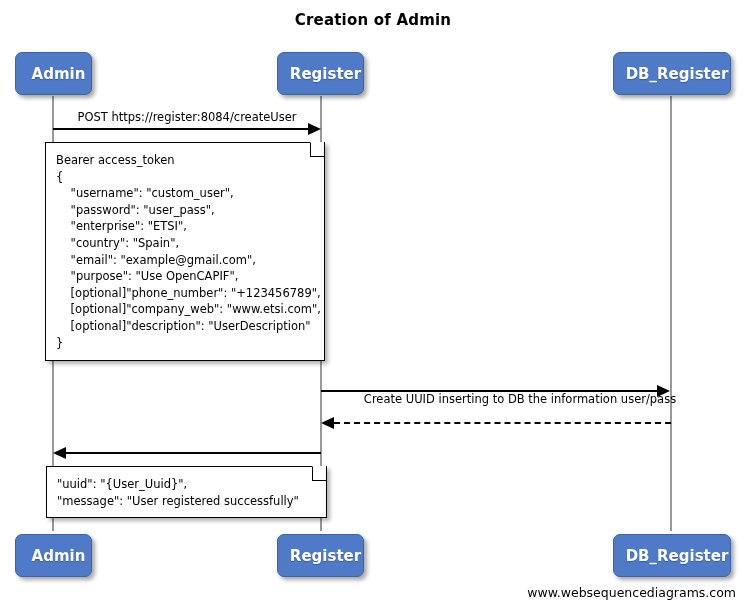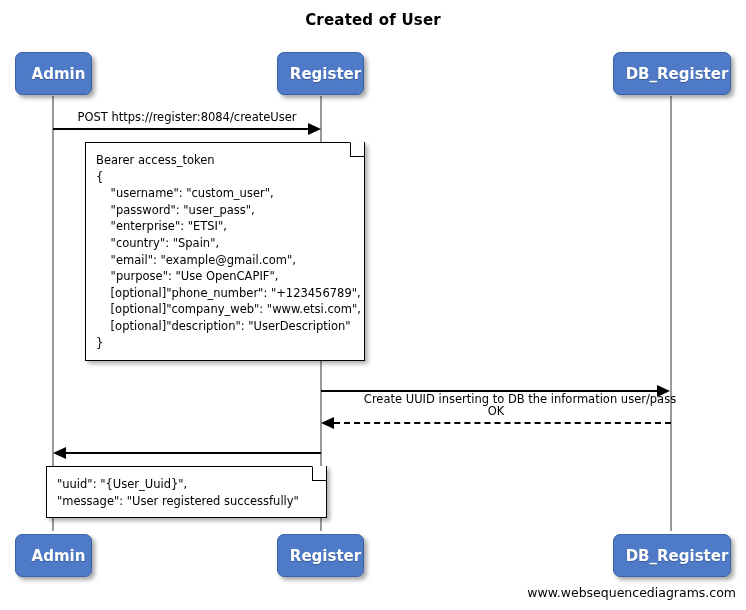--- a/index.html
+++ b/index.html
@@ -139,61 +139,60 @@
     font-size: 12.5px;
     color: #000000;
     white-space: nowrap;
   }
 </style>
 </head>
 <body>
 
 <div id="canvas">
 
-  <div class="diagram-title">Created of User</div>
+  <div class="diagram-title">Creation of Admin</div>
 
   <div class="lifeline" style="left:52px; top:96px; height:435px;"></div>
   <div class="lifeline" style="left:320px; top:96px; height:435px;"></div>
   <div class="lifeline" style="left:670px; top:96px; height:435px;"></div>
 
   <div class="participant" style="left:15px; top:52px; width:77px;">
     <span>Admin</span>
   </div>
   <div class="participant" style="left:277px; top:52px; width:87px;">
     <span>Register</span>
   </div>
   <div class="participant" style="left:613px; top:52px; width:118px;">
     <span>DB_Register</span>
   </div>
 
   <div class="msg-label" style="left:53px; top:110px; width:268px;">POST https://register:8084/createUser</div>
   <div class="msg-line" style="left:53px; top:128px; width:256px;"></div>
   <div class="arrow-head right" style="left:308px; top:123px;"></div>
 
-  <div class="note" style="left:45px; top:142px; width:280px; height:219px;margin-left:40px;">
+  <div class="note" style="left:45px; top:142px; width:280px; height:219px;">
     <div class="note-fold"></div>
     <div class="note-body">Bearer access_token
 {
     "username": "custom_user",
     "password": "user_pass",
     "enterprise": "ETSI",
     "country": "Spain",
     "email": "example@gmail.com",
     "purpose": "Use OpenCAPIF",
     [optional]"phone_number": "+123456789",
     [optional]"company_web": "www.etsi.com",
     [optional]"description": "UserDescription"
 }</div>
   </div>
 
   <div class="msg-label" style="left:321px; top:392px; width:398px;">Create UUID inserting to DB the information user/pass</div>
   <div class="msg-line" style="left:321px; top:390px; width:337px;"></div>
   <div class="arrow-head right" style="left:657px; top:385px;"></div>
 
-  <div class="msg-label" style="left:321px; top:404px; width:350px;">OK</div>
   <div class="msg-line dashed" style="left:334px; top:422px; width:337px;"></div>
   <div class="arrow-head left" style="left:321px; top:417px;"></div>
 
   <div class="msg-line" style="left:66px; top:452px; width:255px;"></div>
   <div class="arrow-head left" style="left:53px; top:447px;"></div>
 
   <div class="note" style="left:46px; top:466px; width:281px; height:52px;">
     <div class="note-fold"></div>
     <div class="note-body">"uuid": "{User_Uuid}",
 "message": "User registered successfully"</div>

